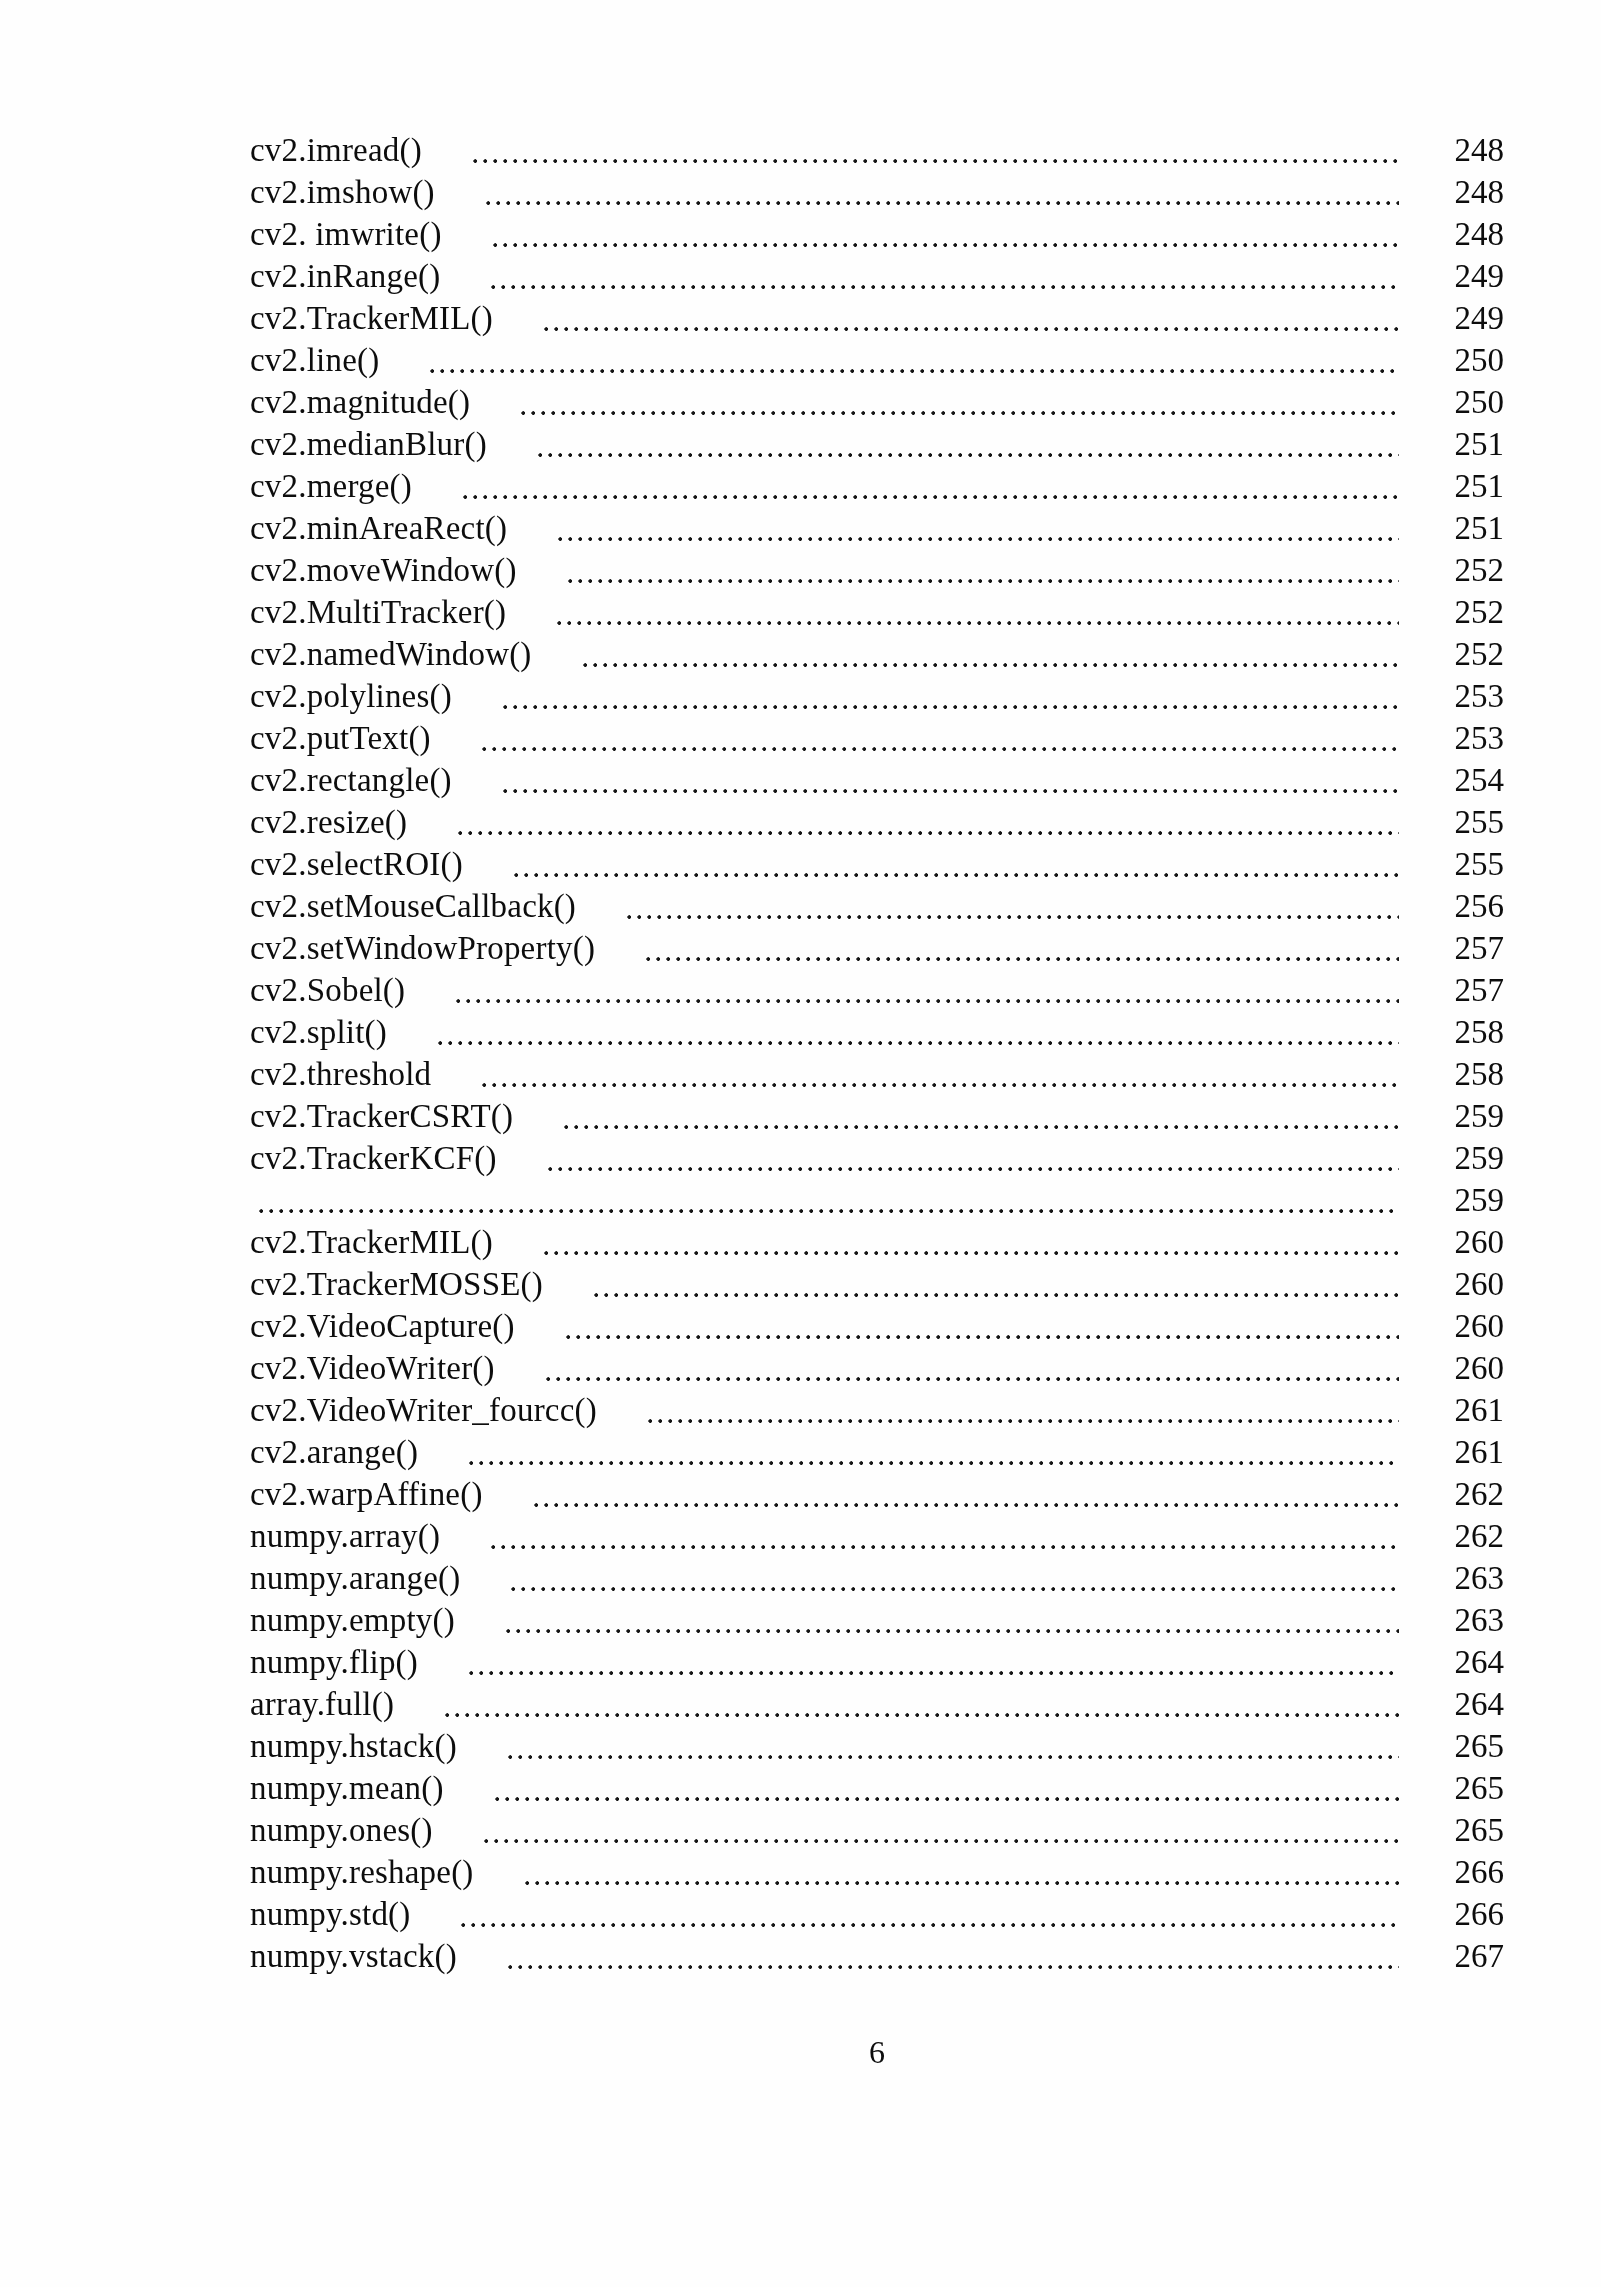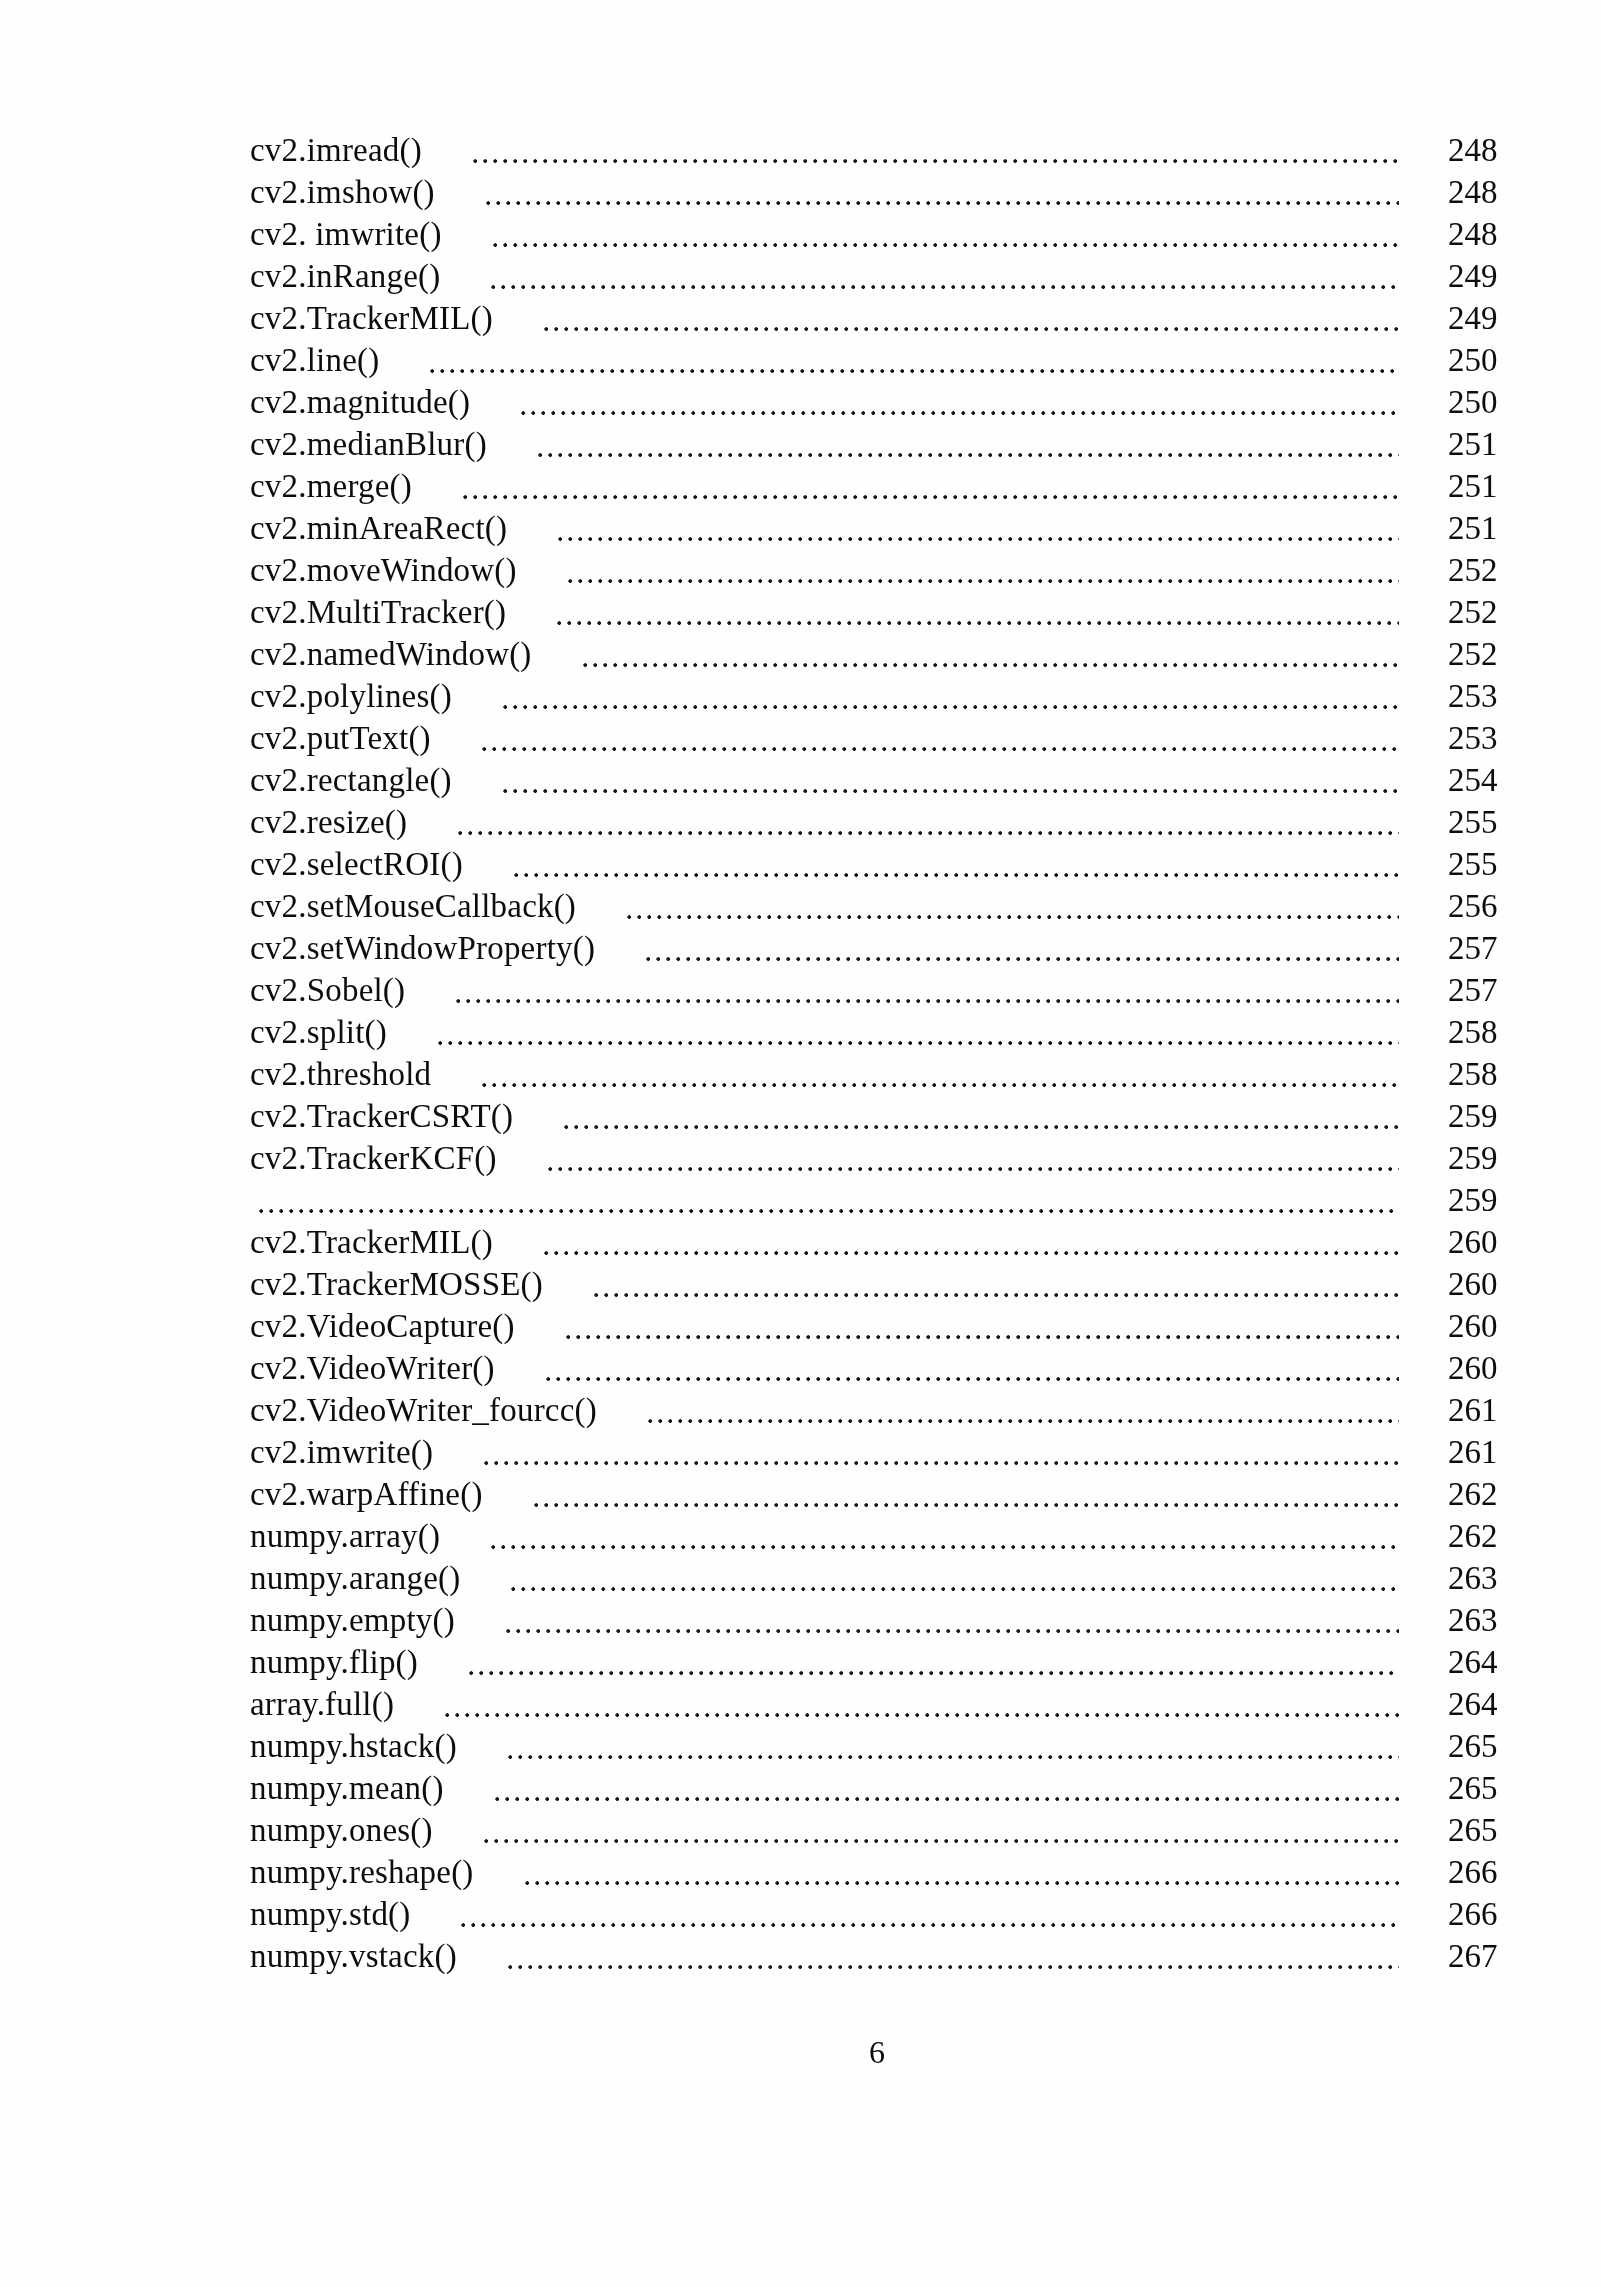--- a/index.html
+++ b/index.html
@@ -41,20 +41,21 @@
     height: 4.5px;
     margin: 0 7.2px 8px 9px;
     background-image: radial-gradient(circle at 2.3px 2.3px, #151515 1.7px, rgba(0,0,0,0) 2.2px);
     background-size: 10px 4.5px;
     background-repeat: repeat-x;
     background-position: left bottom;
   }
   .toc-page {
     flex: 0 0 auto;
     min-width: 56px;
+    text-align: right;
   }
   .footer {
     position: absolute;
     left: 250px;
     width: 1254px;
     top: 2032px;
     text-align: center;
     font-size: 32px;
     line-height: 40px;
   }
@@ -244,21 +245,21 @@
       <span class="toc-page">260</span>
     </div>
 
     <div class="toc-row">
       <span class="toc-label">cv2.VideoWriter_fourcc()</span>
       <span class="toc-leader"></span>
       <span class="toc-page">261</span>
     </div>
 
     <div class="toc-row">
-      <span class="toc-label">cv2.imwrite()</span>
+      <span class="toc-label">cv2.arange()</span>
       <span class="toc-leader"></span>
       <span class="toc-page">261</span>
     </div>
 
     <div class="toc-row">
       <span class="toc-label">cv2.warpAffine()</span>
       <span class="toc-leader"></span>
       <span class="toc-page">262</span>
     </div>
 

